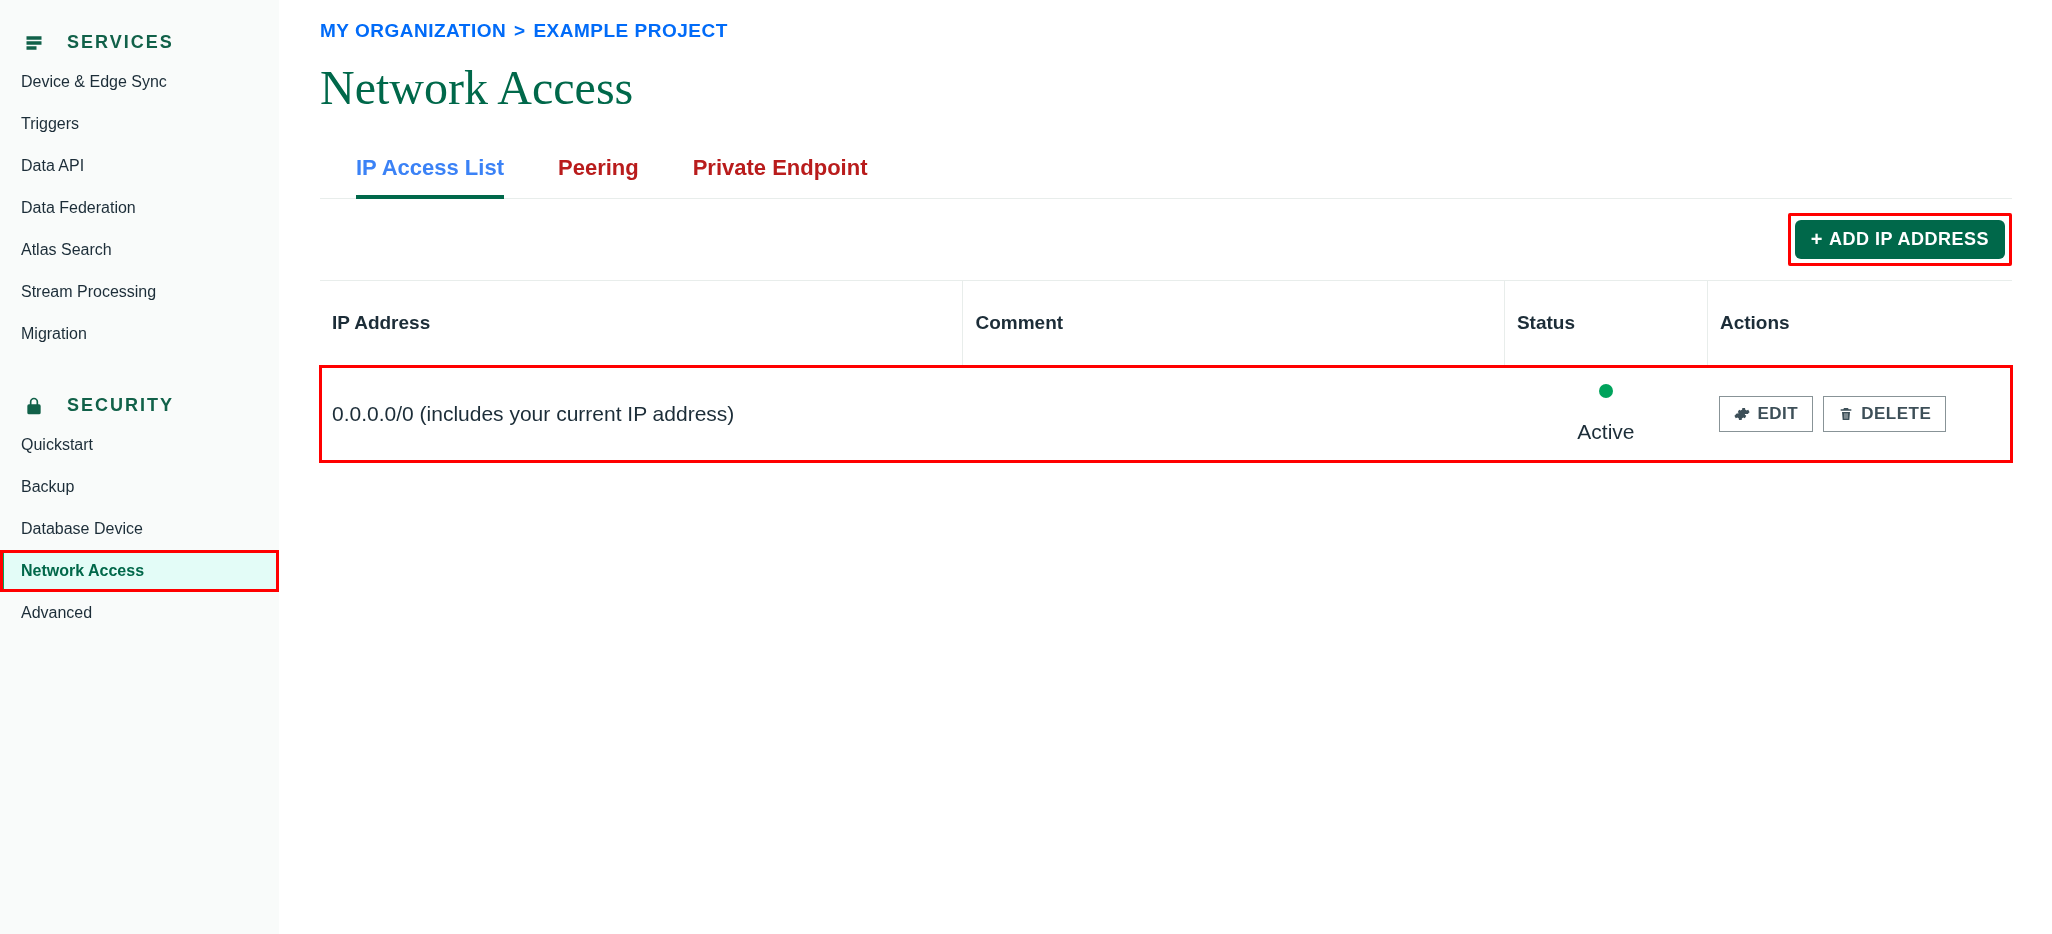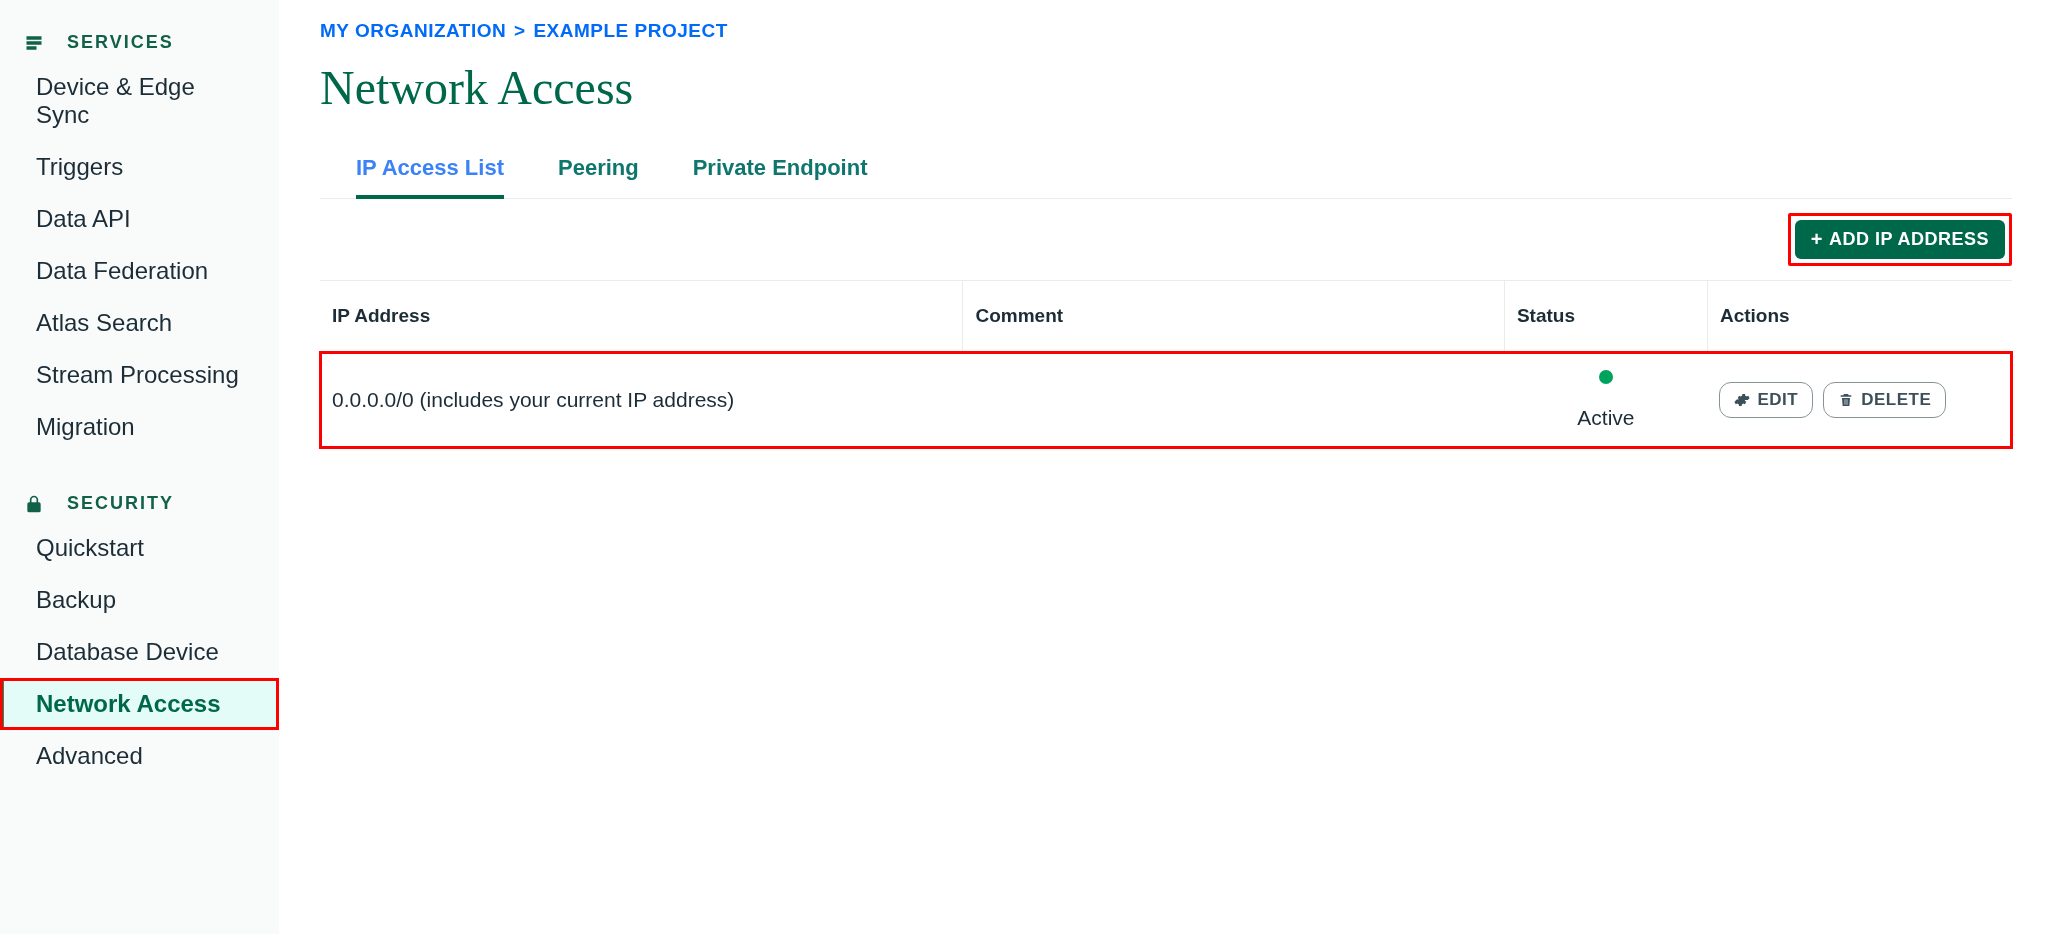--- a/index.html
+++ b/index.html
@@ -24,23 +24,23 @@
     gap: 23px;
     padding: 8px 24px;
     color: #116149;
     font-weight: 700;
     letter-spacing: 2px;
     font-size: 18px;
   }
   .section-header svg { width: 20px; height: 20px; fill: #116149; }
   .nav-item {
     display: block;
-    padding: 12px 32px;
-    color: #1c2d38;
-    font-size: 24px;
+    padding: 12px 17px;
+    color: #1c2d38;
+    font-size: 16px;
     cursor: pointer;
     border-left: 4px solid transparent;
   }
   .nav-item.active {
     background: #e3fcf7;
     color: #00684a;
     font-weight: 700;
     border-left-color: #00a35c;
   }
   .nav-item.highlight-red {
@@ -71,21 +71,21 @@
   .tabs {
     display: flex;
     gap: 54px;
     border-bottom: 1px solid #e8edeb;
     padding-left: 36px;
   }
   .tab {
     padding: 0 0 14px 0;
     font-size: 22px;
     font-weight: 700;
-    color: #0f766e;
+    color: #b91c1c;
     cursor: pointer;
     border-bottom: 4px solid transparent;
     margin-bottom: -1px;
   }
   .tab.active { color: #3b82f6; border-bottom-color: #00684a; }
 
   .action-bar {
     display: flex;
     justify-content: flex-end;
     padding: 14px 0;
@@ -113,21 +113,21 @@
 
   .table {
     width: 100%;
     border-collapse: collapse;
   }
   .table th {
     text-align: left;
     font-size: 19px;
     font-weight: 700;
     color: #1c2d38;
-    padding: 24px 12px;
+    padding: 31px 12px;
     border-top: 1px solid #e8edeb;
     border-bottom: 1px solid #e8edeb;
   }
   .table th + th { border-left: 1px solid #e8edeb; }
   .table td {
     padding: 18px 12px;
     font-size: 21px;
     color: #1c2d38;
     vertical-align: middle;
   }
@@ -151,21 +151,21 @@
     display: inline-block;
   }
   .actions-cell {
     display: flex;
     gap: 10px;
   }
   .btn-outline {
     background: #ffffff;
     border: 1px solid #889397;
     color: #3d4f58;
-    border-radius: 12px;
+    border-radius: 0;
     padding: 7px 14px;
     font-size: 17px;
     font-weight: 700;
     letter-spacing: 0.5px;
     cursor: pointer;
     display: inline-flex;
     align-items: center;
     gap: 7px;
   }
   .btn-outline svg { width: 16px; height: 16px; fill: #3d4f58; }

